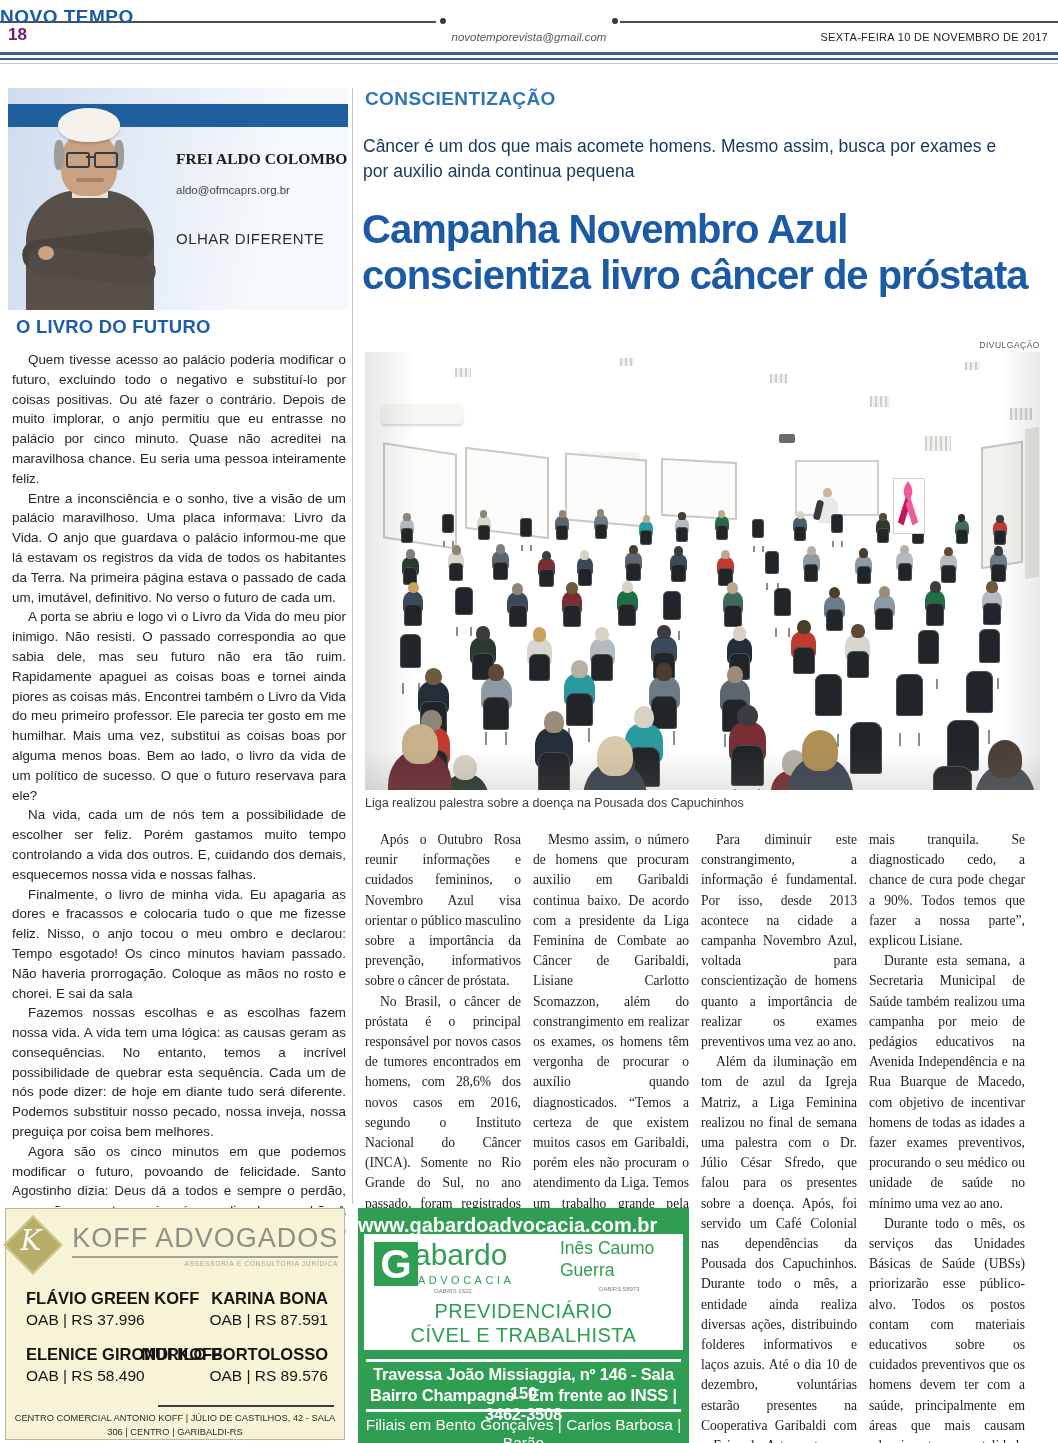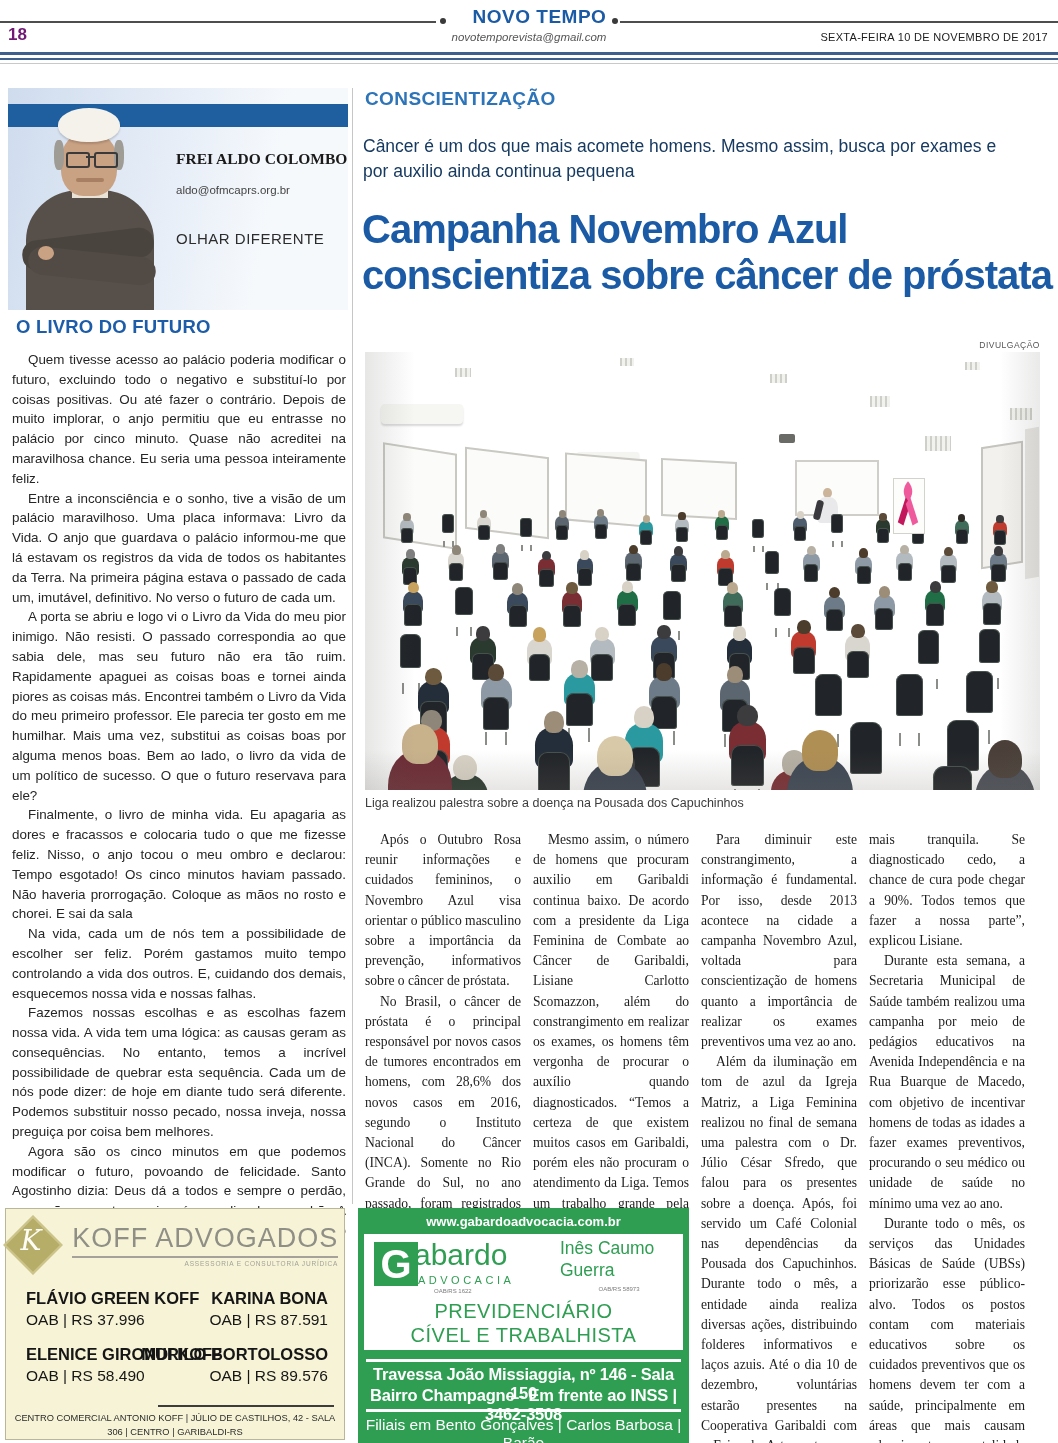--- a/index.html
+++ b/index.html
@@ -2,22 +2,22 @@
 <html><head>
 <meta charset="utf-8">
 <style>
   html,body{margin:0;padding:0;background:#ffffff;}
   #page{position:relative;width:1058px;height:1443px;margin:0 auto;background:#fff;
         font-family:"Liberation Sans",sans-serif;overflow:hidden;color:#1c1c1c;}
 
   
   .mast-line{position:absolute;top:21px;height:2px;background:#4d4d4d;}
   .mast-dot{position:absolute;top:18px;width:6px;height:6px;border-radius:50%;background:#3a3a3a;}
-  .masthead{position:absolute;left:0;right:0;top:6px;text-align:center;font-size:19px;font-weight:700;
-            letter-spacing:.5px;color:#1b5ba5;padding-left:21px;}
+  .masthead{position:absolute;left:0;right:0;top:6px;text-align:left;font-size:19px;font-weight:700;
+            letter-spacing:.5px;color:#1b5ba5;}
   .mast-email{position:absolute;left:0;right:0;top:31px;text-align:center;font-style:italic;
               font-size:11.5px;color:#555;}
   .pagenum{position:absolute;left:8px;top:25px;font-size:17px;font-weight:700;color:#701a75;}
   .edition-date{position:absolute;right:10px;top:31px;font-size:11px;color:#1c1c1c;letter-spacing:.3px;}
   .rule-a{position:absolute;left:0;right:0;top:52px;height:3px;background:#3d608c;}
   .rule-b{position:absolute;left:0;right:0;top:58px;height:2px;background:#3d608c;}
   .rule-c{position:absolute;left:0;right:0;top:63px;height:1px;background:#c9c9c9;}
   .vsep{position:absolute;left:352px;top:88px;width:1px;height:1116px;background:#c6c6c6;}
 
   
@@ -67,21 +67,21 @@
   .koff-tag{font-size:6.5px;color:#a3a198;text-align:right;letter-spacing:.8px;margin-top:2px;}
   .koff-lawyer-name{font-size:16.5px;font-weight:700;color:#161616;}
   .koff-oab{font-size:15.5px;color:#161616;margin-top:3px;}
   .kl{position:absolute;}
   .koff-rule{position:absolute;left:45%;right:3%;top:196px;height:2px;background:#3c3c3c;}
   .koff-footer{position:absolute;left:4px;right:4px;top:202px;text-align:center;font-size:9.3px;
                line-height:1.55;color:#2b2b2b;}
 
   
   .gab{position:absolute;left:358px;top:1208px;width:331px;height:235px;background:#2f9e52;}
-  .gab-url{position:absolute;left:0;right:0;top:6px;text-align:center;color:#fff;font-weight:700;font-size:13px;}
+  .gab-url{position:absolute;left:0;right:0;top:6px;color:#fff;font-weight:700;font-size:20px;}
   .gab-panel{position:absolute;left:6px;right:6px;top:26px;height:116px;background:#fff;}
   .gab-g{position:absolute;left:10px;top:8px;width:44px;height:44px;background:#2f9e52;color:#fff;
          font-size:40px;font-weight:700;text-align:center;line-height:44px;}
   .gab-rest{position:absolute;left:50px;top:4px;font-size:30px;color:#2f9e52;}
   .gab-adv{position:absolute;left:54px;top:40px;font-size:11px;color:#2f9e52;letter-spacing:3.5px;}
   .gab-oab1{position:absolute;left:70px;top:54px;font-size:6px;color:#7c7c7c;}
   .gab-partner{position:absolute;left:196px;top:4px;width:118px;text-align:left;font-size:17.5px;
                line-height:1.25;color:#2f9e52;}
   .gab-oab2{position:absolute;left:196px;top:52px;width:118px;text-align:center;font-size:6px;color:#7c7c7c;}
   .gab-serv1{position:absolute;left:0;right:0;top:66px;text-align:center;font-size:20px;color:#2f9e52;letter-spacing:.5px;}
@@ -130,31 +130,31 @@
     <div class="author-name">FREI ALDO COLOMBO</div>
     <div class="author-email">aldo@ofmcaprs.org.br</div>
     <div class="author-col">OLHAR DIFERENTE</div>
   </div>
 
   <div class="left-title">O LIVRO DO FUTURO</div>
   <div class="left-text">
     <p>Quem tivesse acesso ao palácio poderia modificar o futuro, excluindo todo o negativo e substituí-lo por coisas positivas. Ou até fazer o contrário. Depois de muito implorar, o anjo permitiu que eu entrasse no palácio por cinco minuto. Quase não acreditei na maravilhosa chance. Eu seria uma pessoa inteiramente feliz.</p>
     <p>Entre a inconsciência e o sonho, tive  a visão de um palácio maravilhoso. Uma placa informava: Livro da Vida. O anjo que guardava o palácio informou-me que lá estavam os registros da vida de todos os habitantes da Terra. Na primeira página estava o passado de cada um, imutável, definitivo. No verso o futuro de cada um.</p>
     <p>A porta se abriu e logo vi o Livro da Vida do meu pior inimigo. Não resisti. O passado correspondia ao que sabia dele, mas seu futuro não era tão ruim. Rapidamente apaguei as coisas boas e tornei ainda piores as coisas más. Encontrei também o Livro da Vida do meu primeiro professor. Ele parecia ter gosto em me humilhar. Mais uma vez, substitui as coisas boas por alguma menos boas. Bem ao lado, o livro da vida de um político de sucesso. O que o futuro reservava para ele?</p>
+    <p>Na vida, cada um de nós tem a possibilidade de escolher ser feliz. Porém gastamos muito tempo controlando a vida dos outros.  E, cuidando dos demais, esquecemos nossa vida e nossas falhas.</p>
     <p>Finalmente, o livro de minha vida. Eu apagaria as dores e fracassos e colocaria tudo o que me fizesse feliz. Nisso, o anjo tocou o meu ombro e declarou: Tempo  esgotado! Os cinco minutos haviam passado. Não haveria prorrogação. Coloque as mãos no rosto e  chorei. E sai da sala</p>
-    <p>Na vida, cada um de nós tem a possibilidade de escolher ser feliz. Porém gastamos muito tempo controlando a vida dos outros.  E, cuidando dos demais, esquecemos nossa vida e nossas falhas.</p>
     <p>Fazemos nossas escolhas e as escolhas fazem nossa vida. A vida tem uma lógica: as causas geram as consequências. No entanto, temos a incrível possibilidade de quebrar esta sequência. Cada um de nós pode dizer: de hoje em diante tudo será diferente. Podemos substituir nosso pecado, nossa inveja, nossa preguiça por coisa bem melhores.</p>
     <p>Agora são os cinco minutos em que podemos modificar o futuro, povoando de felicidade. Santo Agostinho dizia: Deus dá a todos e sempre o perdão, mas não garante a ninguém o dia de amanhã. A qualquer momento podemos escutar a frase: tempo esgotado.</p>
   </div>
 
   <div class="kicker">CONSCIENTIZAÇÃO</div>
   <div class="deck">Câncer é um dos que mais acomete homens. Mesmo assim, busca por exames e por auxilio ainda continua pequena</div>
   <div class="headline">
     <span>Campanha Novembro Azul</span><br>
-    <span>conscientiza sobre câncer de próstata</span>
+    <span>conscientiza livro câncer de próstata</span>
   </div>
   <div class="credit">DIVULGAÇÃO</div>
 
   <div class="photo" id="photo-scene">
 
     <div style="left:528px;top:126px;width:30px;height:54px;background:#fdfdfb;border:1px solid #d4d2cd;z-index:3;">
       <svg width="28" height="50" viewBox="0 0 24 44">
         <path d="M12 2 C7 8 7 14 12 20 C17 14 17 8 12 2 Z" fill="#ef5a9d"></path>
         <path d="M10 16 L3 38 L8 41 L14 22 Z" fill="#c2185b"></path>
         <path d="M14 16 L21 38 L16 41 L10 22 Z" fill="#ef5a9d"></path>

